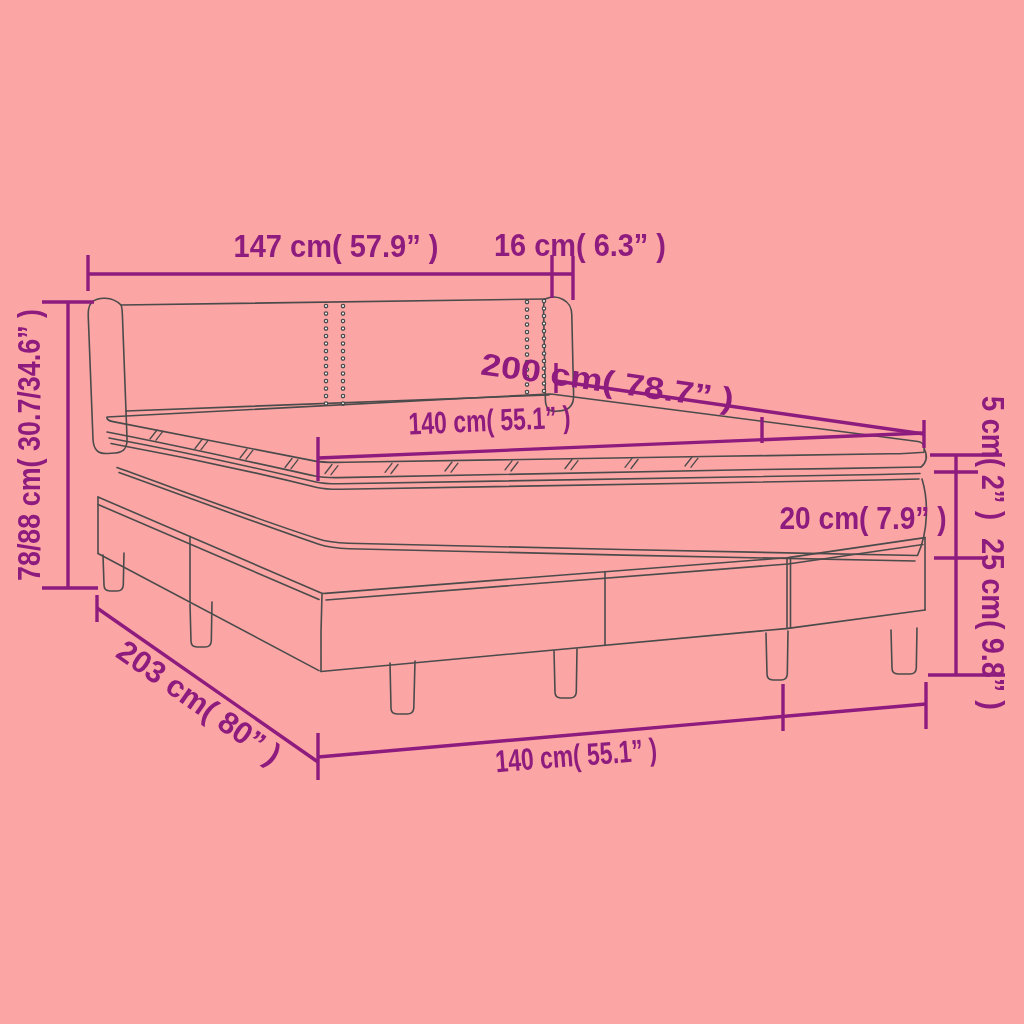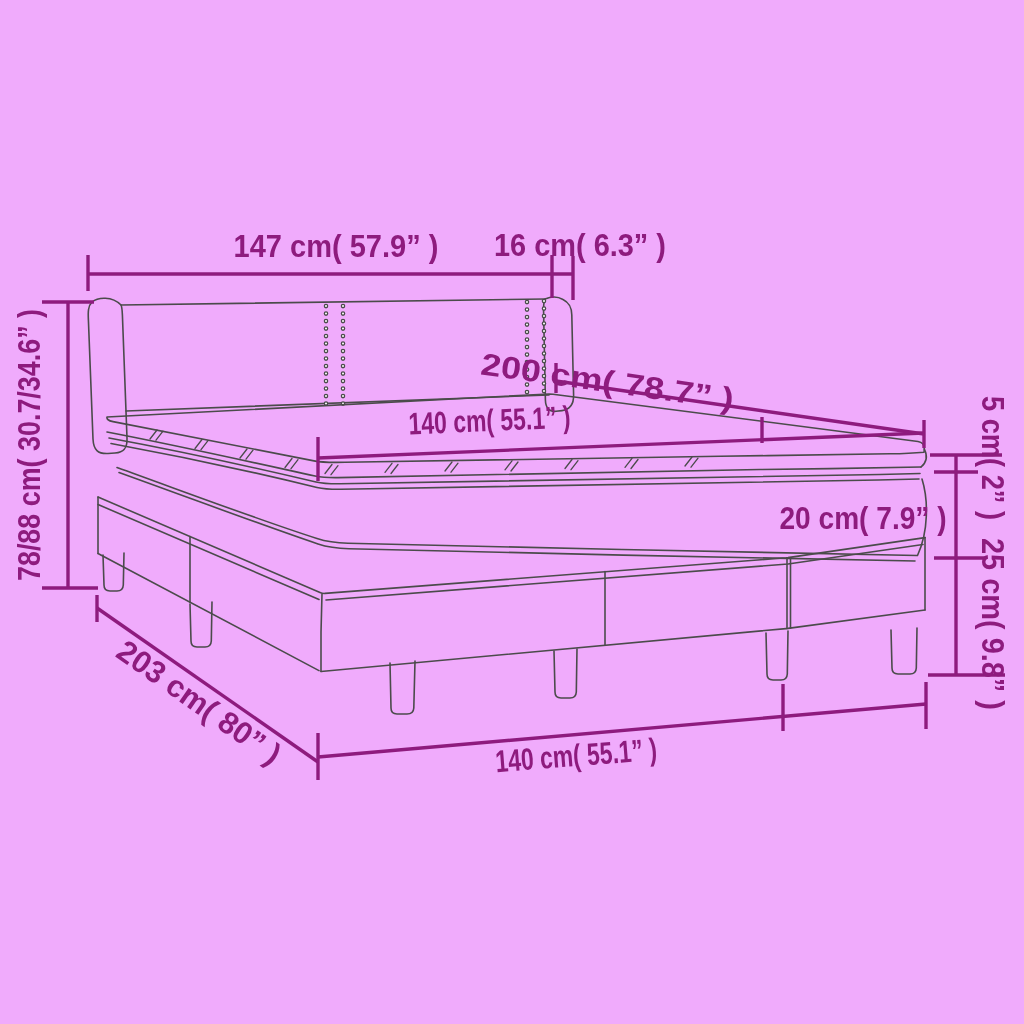--- a/index.html
+++ b/index.html
@@ -1,16 +1,16 @@
 <!DOCTYPE html>
 <html><head>
 <meta charset="utf-8">
 <style>
   html,body{margin:0;padding:0;background:#ffffff;}
-  .stage{position:relative;width:1024px;height:1024px;background:#f0abfc;overflow:hidden;}
+  .stage{position:relative;width:1024px;height:1024px;background:#fca5a5;overflow:hidden;}
   svg{position:absolute;left:0;top:0;}
   .art{stroke:#4b4b4b;stroke-width:1.6;fill:none;stroke-linecap:round;stroke-linejoin:round;}
   .artthin{stroke:#4b4b4b;stroke-width:1.3;fill:none;stroke-linecap:round;stroke-linejoin:round;}
   .dim{stroke:#8e1b7e;stroke-width:3.4;fill:none;stroke-linecap:butt;}
   .dotg{stroke:#4b4b4b;stroke-width:4.6;stroke-dasharray:0.1 7.4;stroke-linecap:round;fill:none;}
   .dotw{stroke:#ffffff;stroke-width:2.0;stroke-dasharray:0.1 7.4;stroke-linecap:round;fill:none;}
   text{font-family:"Liberation Sans","DejaVu Sans",sans-serif;font-weight:bold;font-size:31px;fill:#8e1b7e;}
 </style>
 </head>
 <body>

